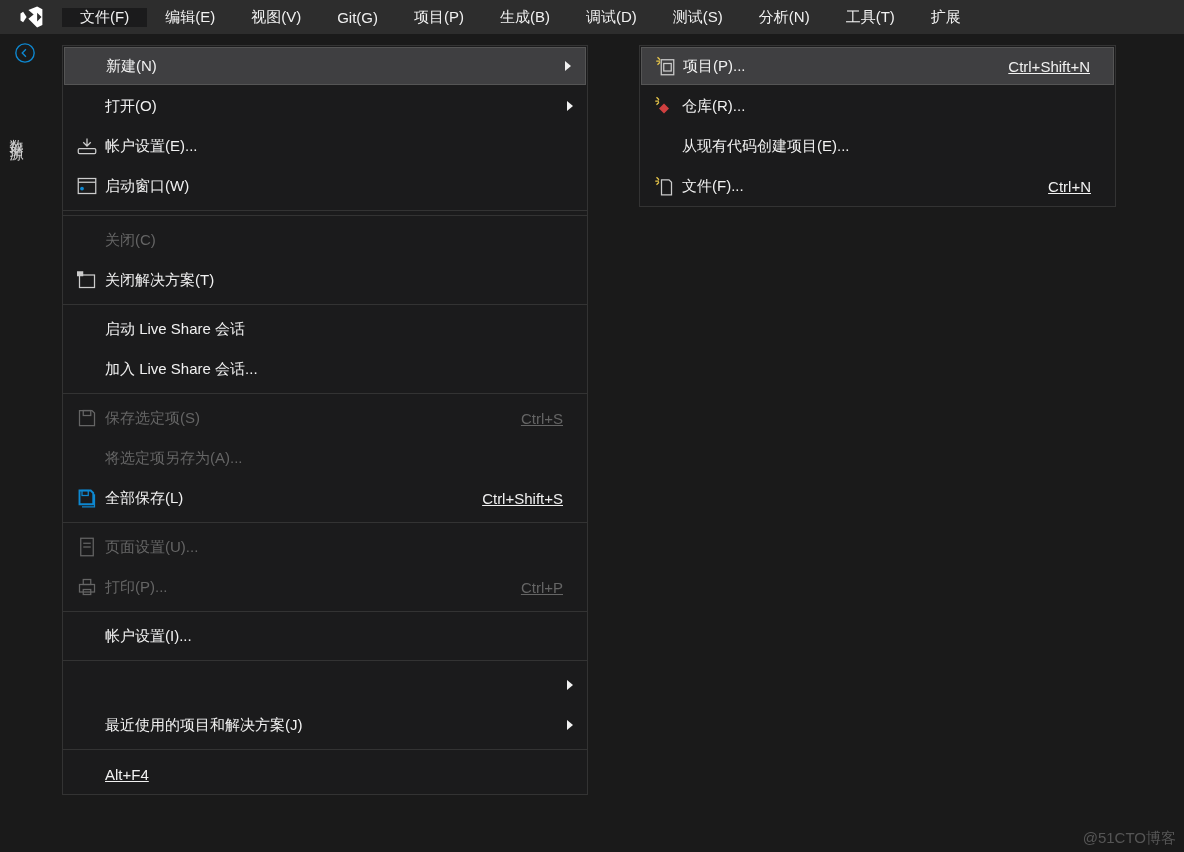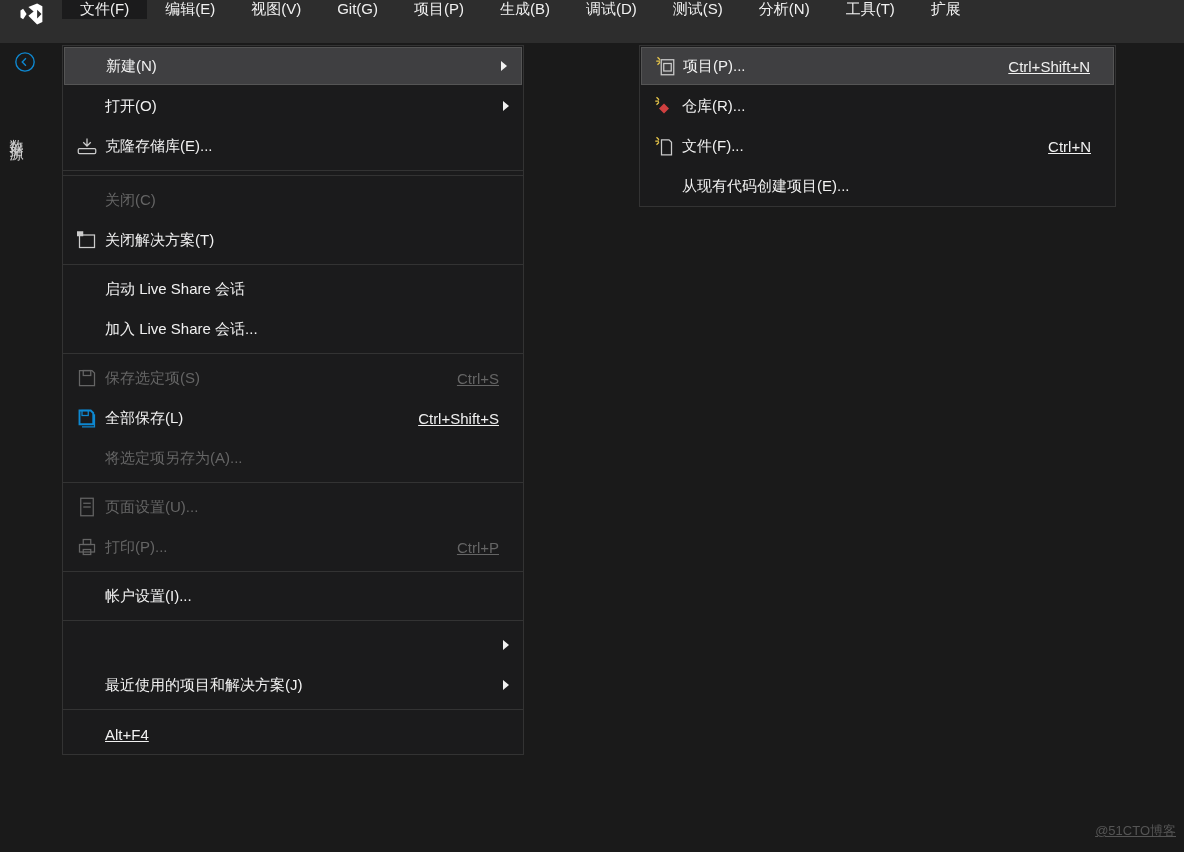--- a/index.html
+++ b/index.html
@@ -1,36 +1,36 @@
 <!DOCTYPE html>
 <html><head>
 <meta charset="utf-8">
 <style>
 * { margin:0; padding:0; box-sizing:border-box; font-family:"Microsoft YaHei","Segoe UI",sans-serif; }
 body { background:#1a1a1a; width:1184px; height:852px; overflow:hidden; color:#f1f1f1; font-size:15px; position:relative; }
-.menubar { height:43px; background:#2d2d2d; display:flex; align-items:flex-start; }
+.menubar { height:34px; background:#2d2d2d; display:flex; align-items:center; }
 .logo { width:62px; display:flex; align-items:center; justify-content:center; }
 .menu-item { padding:0 18px; display:flex; align-items:center; color:#f1f1f1; cursor:default; }
 .menu-item.active { background:#1b1b1c; }
 .toolbar { height:40px; display:flex; align-items:center; padding-left:14px; gap:10px; }
 .side-tab { position:absolute; left:0; top:120px; width:32px; writing-mode:vertical-rl; text-orientation:upright; color:#d0d0d0; font-size:14px; padding:8px 6px; letter-spacing:4px; }
 .dropdown { position:absolute; background:#1b1b1c; border:1px solid #333; }
-.file-menu { left:62px; top:45px; width:462px; }
+.file-menu { left:62px; top:45px; width:526px; }
 .new-submenu { left:639px; top:45px; width:477px; }
 .row { height:40px; display:flex; align-items:center; padding:16px 14px; position:relative; }
 .row.highlight { background:#3f3f41; border:1px solid #555; margin:1px; height:38px; padding:0 13px; }
 .row.disabled { color:#656565;justify-content:center; }
 .ico { width:28px; flex-shrink:0; display:flex; align-items:center; justify-content:flex-start; }
 .ico svg { width:20px; height:20px; }
 .lbl { flex:1; }
 .shortcut { color:#f1f1f1; margin-right:10px;text-decoration:underline; }
 .row.disabled .shortcut { color:#656565; }
 .arrow { position:absolute; right:14px; width:0; height:0; border-top:5px solid transparent; border-bottom:5px solid transparent; border-left:6px solid #f1f1f1; }
 .sep { height:1px; background:#333; margin:4px 0; }
-.watermark { position:absolute; right:8px; bottom:12px; color:#555; font-size:13px;text-decoration:underline; }
+.watermark { position:absolute; right:8px; bottom:4px; color:#555; font-size:15px; }
 </style>
 </head>
 <body>
 
 <div class="menubar">
   <div class="logo">
     <svg viewBox="0 0 32 32" width="28" height="28">
         <path fill="#fff" d="M23 4l6 3v18l-6 3-10-10 6-5-6-5 10-4zM23 11v10l5-5-5-5zM7 10l4 6-4 6-3-2V12l3-2z"></path>
       </svg>
   </div>
@@ -89,21 +89,31 @@
     <span class="lbl">打开(O)</span>
     <span class="arrow"></span>
   </div>
   <div class="row">
     <span class="ico">
         <svg viewBox="0 0 16 16">
           <rect x="1" y="10" width="14" height="4" rx="1" fill="none" stroke="#ccc"></rect>
           <path d="M8 2v6M5 5l3 3 3-3" fill="none" stroke="#ccc"></path>
         </svg>
       </span>
-    <span class="lbl">克隆存储库(E)...</span>
+    <span class="lbl">帐户设置(E)...</span>
+  </div>
+  <div class="row">
+    <span class="ico">
+        <svg viewBox="0 0 16 16">
+          <rect x="1" y="2" width="14" height="12" fill="none" stroke="#ccc"></rect>
+          <line x1="1" y1="5" x2="15" y2="5" stroke="#ccc"></line>
+          <circle cx="4" cy="10" r="1.5" fill="#0e88d1"></circle>
+        </svg>
+      </span>
+    <span class="lbl">启动窗口(W)</span>
   </div>
   <div class="sep"></div>
   <div class="sep"></div>
   <div class="row disabled">
     <span class="ico"></span>
     <span class="lbl">关闭(C)</span>
   </div>
   <div class="row">
     <span class="ico">
         <svg viewBox="0 0 16 16">
@@ -125,36 +135,36 @@
   <div class="sep"></div>
   <div class="row disabled">
     <span class="ico">
         <svg viewBox="0 0 16 16">
           <path d="M2 2h10l2 2v10H2z" fill="none" stroke="#656565"></path>
           <rect x="5" y="2" width="6" height="4" fill="none" stroke="#656565"></rect>
         </svg>
       </span>
     <span class="lbl">保存选定项(S)</span>
     <span class="shortcut">Ctrl+S</span>
+  </div>
+  <div class="row disabled">
+    <span class="ico"></span>
+    <span class="lbl">将选定项另存为(A)...</span>
   </div>
   <div class="row">
     <span class="ico">
         <svg viewBox="0 0 16 16">
           <path d="M2 2h9l2 2v9H2z" fill="none" stroke="#0e88d1" stroke-width="1.5"></path>
           <rect x="4" y="2" width="5" height="4" fill="none" stroke="#0e88d1"></rect>
           <path d="M4 15h10V5" fill="none" stroke="#0e88d1"></path>
         </svg>
       </span>
     <span class="lbl">全部保存(L)</span>
     <span class="shortcut">Ctrl+Shift+S</span>
   </div>
-  <div class="row disabled">
-    <span class="ico"></span>
-    <span class="lbl">将选定项另存为(A)...</span>
-  </div>
   <div class="sep"></div>
   <div class="row disabled">
     <span class="ico">
         <svg viewBox="0 0 16 16">
           <rect x="3" y="1" width="10" height="14" fill="none" stroke="#656565"></rect>
           <line x1="5" y1="5" x2="11" y2="5" stroke="#656565"></line>
           <line x1="5" y1="8" x2="11" y2="8" stroke="#656565"></line>
         </svg>
       </span>
     <span class="lbl">页面设置(U)...</span>
@@ -207,28 +217,28 @@
   <div class="row">
     <span class="ico">
         <svg viewBox="0 0 16 16">
           <path d="M2 1l2 2M1 4h3M2 7l2-2" stroke="#e8c64a" fill="none"></path>
           <path d="M8 6l4 4-4 4-4-4z" fill="#d04040"></path>
         </svg>
       </span>
     <span class="lbl">仓库(R)...</span>
   </div>
   <div class="row">
+    <span class="ico"></span>
+    <span class="lbl">从现有代码创建项目(E)...</span>
+  </div>
+  <div class="row">
     <span class="ico">
         <svg viewBox="0 0 16 16">
           <path d="M2 1l2 2M1 4h3M2 7l2-2" stroke="#e8c64a" fill="none"></path>
           <path d="M6 3h6l2 2v10H6z" fill="none" stroke="#ccc"></path>
         </svg>
       </span>
     <span class="lbl">文件(F)...</span>
     <span class="shortcut">Ctrl+N</span>
   </div>
-  <div class="row">
-    <span class="ico"></span>
-    <span class="lbl">从现有代码创建项目(E)...</span>
-  </div>
 </div>
 
 <div class="watermark">@51CTO博客</div>
 
 </body></html>

